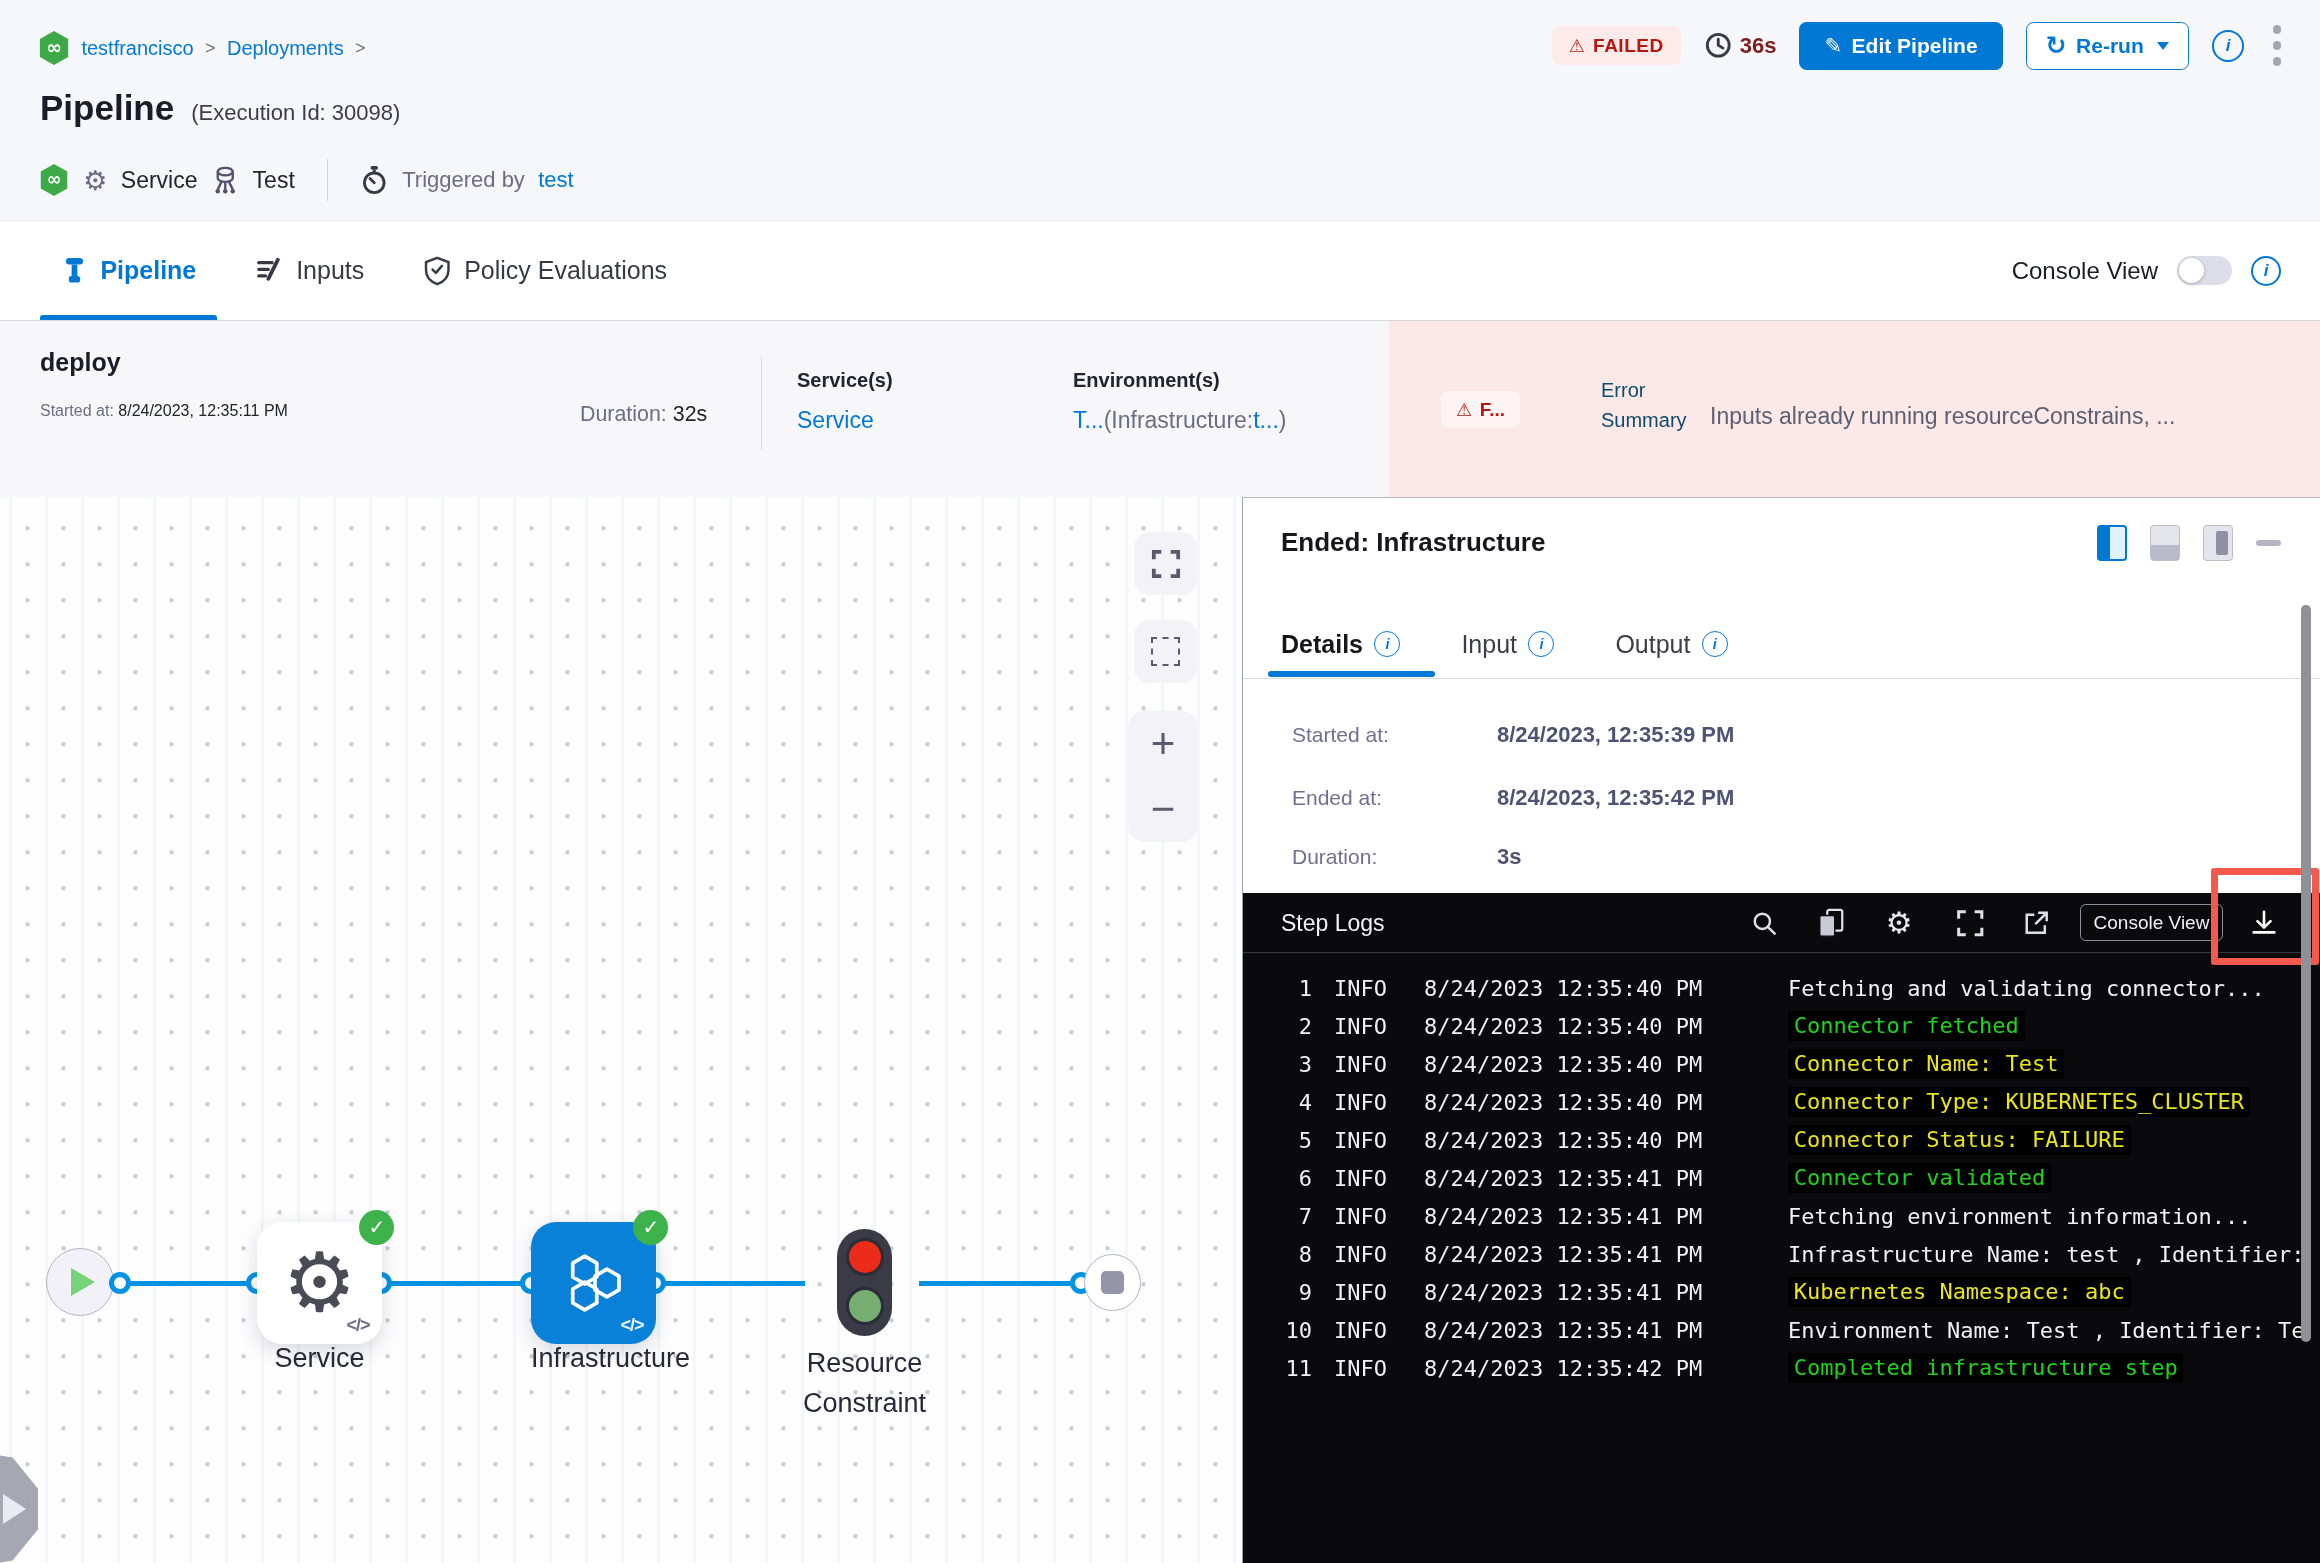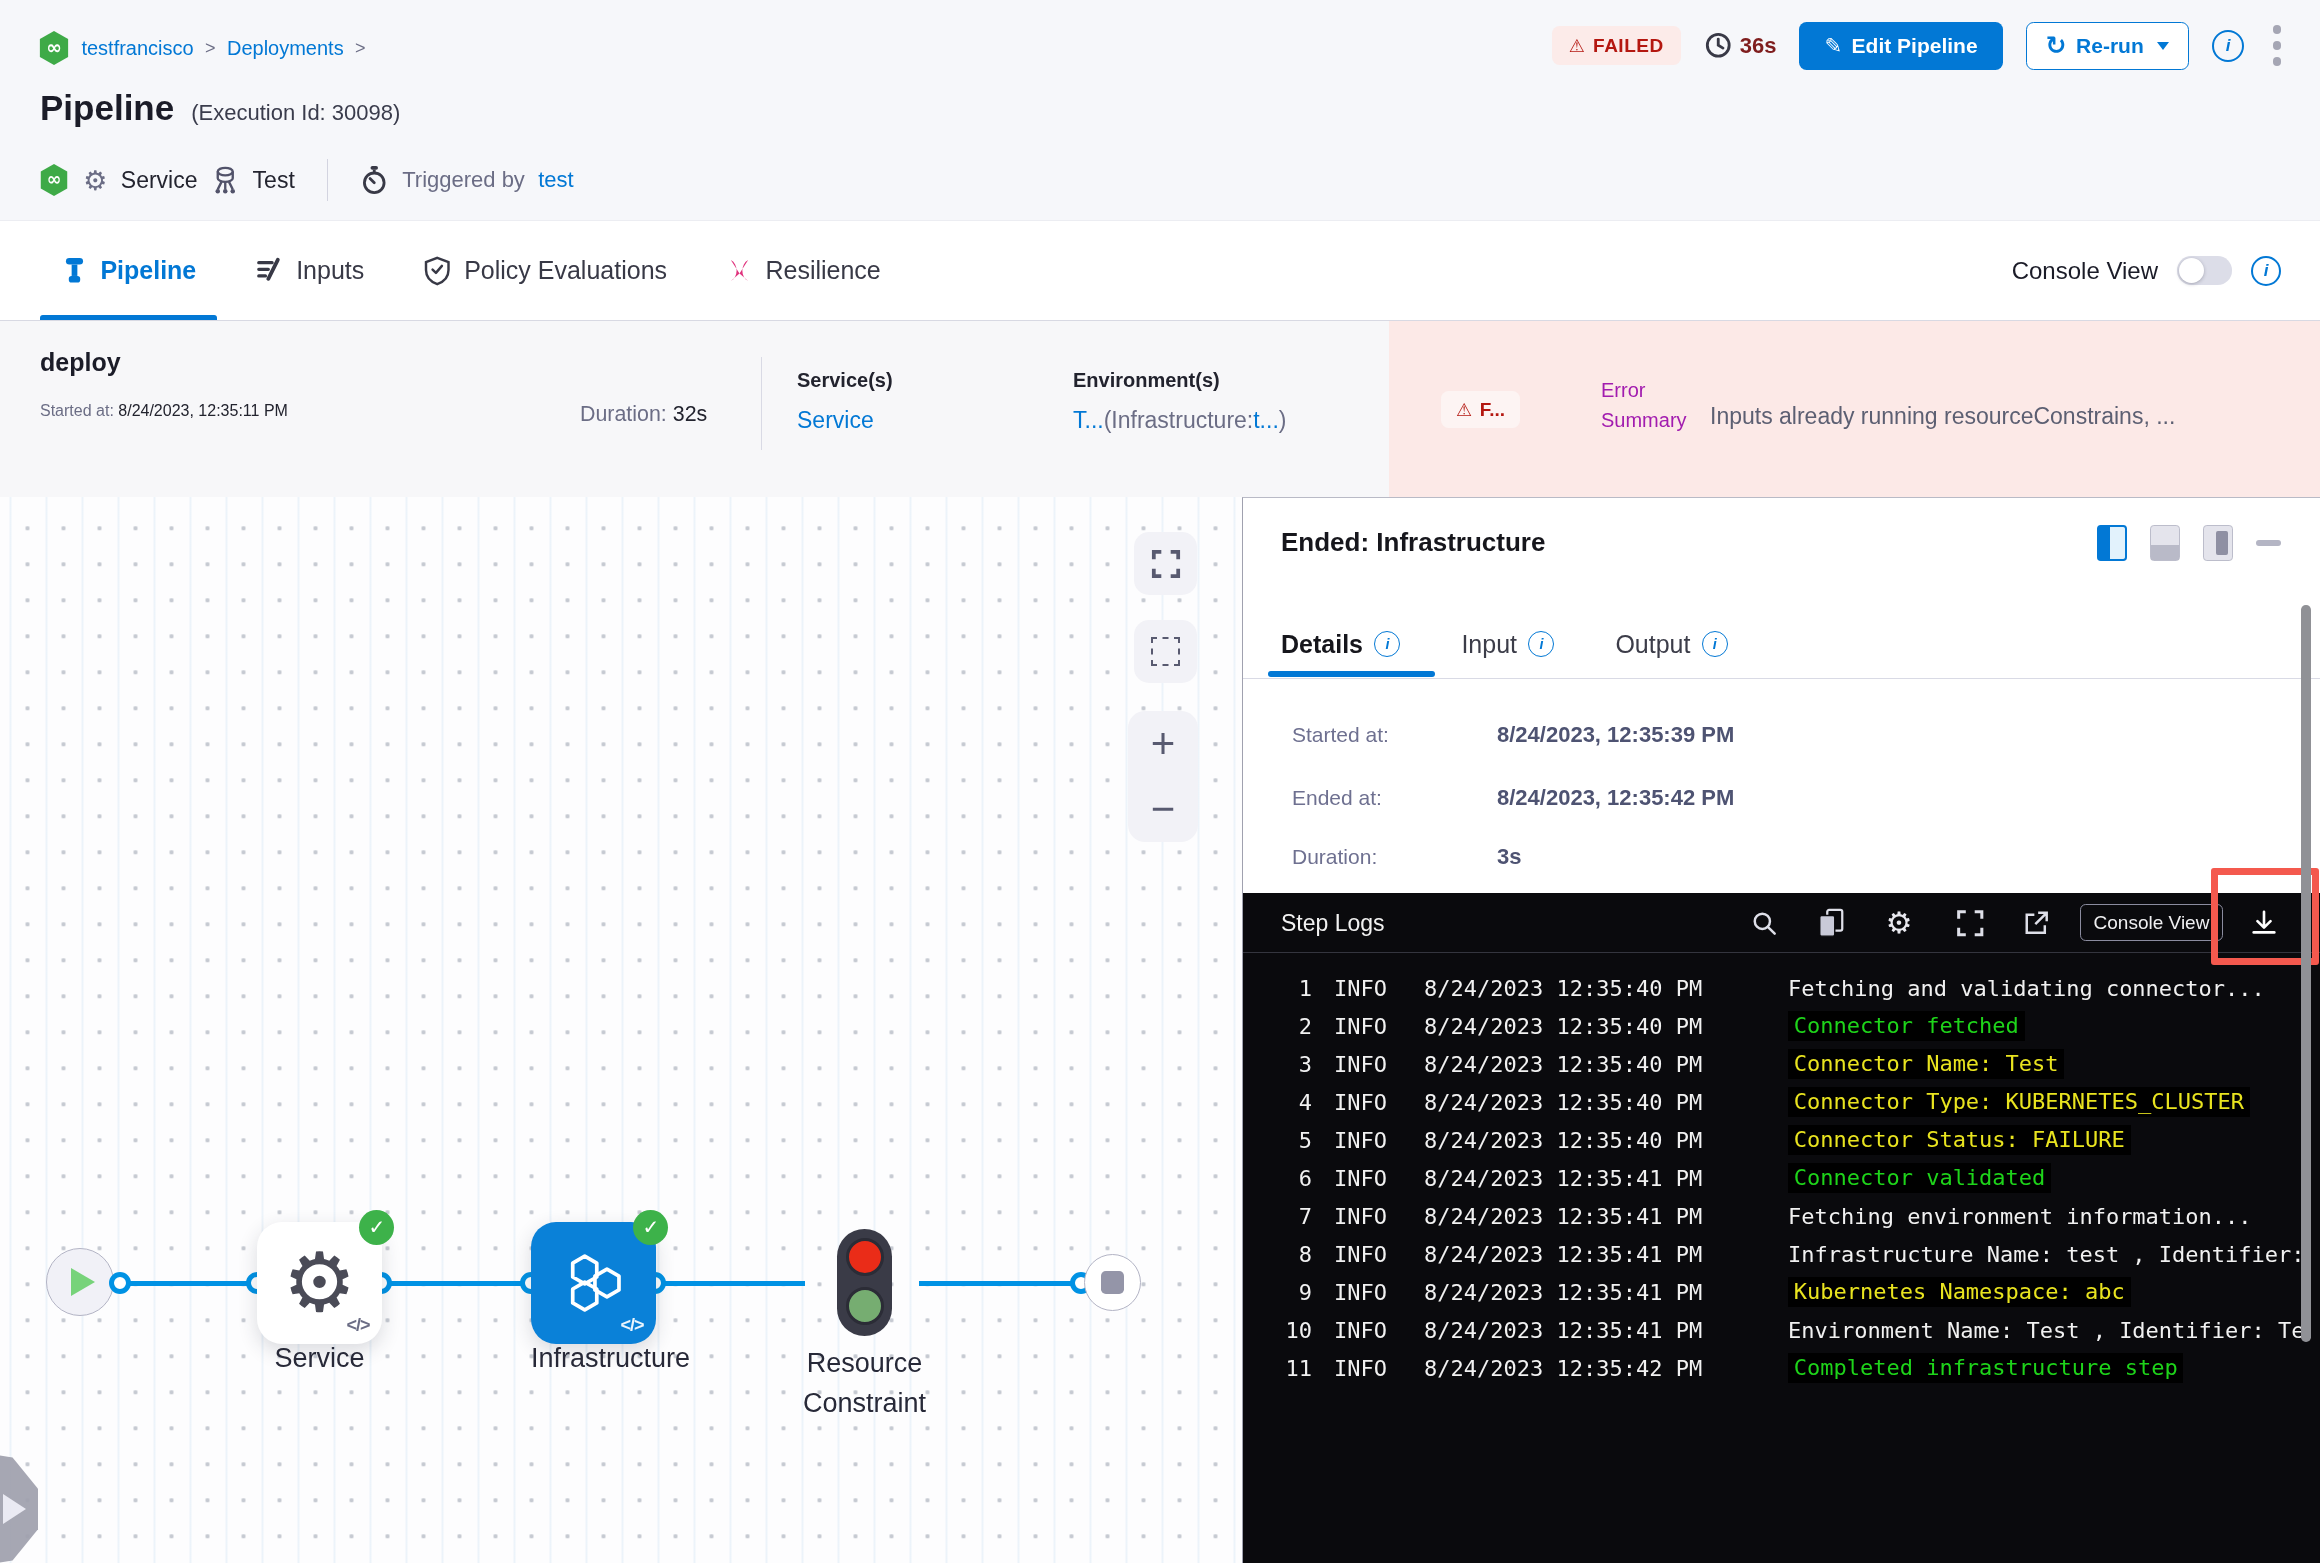--- a/index.html
+++ b/index.html
@@ -47,21 +47,21 @@
   .lbl-gray { color:#6b6d85; }
   .stage-duration { position:absolute; left:580px; top:81px; font-size:21.4px; color:#22232e; }
   .stage-vdivider { position:absolute; left:761px; top:36px; width:1px; height:93px; background:#d9dae5; }
   .col-head { font-size:20px; font-weight:700; color:#22232e; }
   .svc-col { position:absolute; left:797px; top:48px; }
   .env-col { position:absolute; left:1073px; top:48px; }
   .col-val { margin-top:15px; font-size:23px; }
   .link-blue { color:#0278d5; cursor:pointer; }
   .env-gray { color:#6b6d85; }
   .err-badge { position:absolute; left:52px; top:70px; display:flex; align-items:center; gap:7.6px; background:#fdf4f3; color:#b41710; font-weight:700; font-size:19px; padding:7.6px 15px; border-radius:7.6px; }
-  .err-label { position:absolute; left:212px; top:55px; width:112px; color:#a21caf; font-size:20px; line-height:29.5px; }
+  .err-label { position:absolute; left:212px; top:55px; width:112px; color:#0c4a6e; font-size:20px; line-height:29.5px; }
   .err-msg { position:absolute; left:321px; top:82px; width:590px; font-size:23px; color:#5c5f72; white-space:nowrap; overflow:hidden; }
   .warn-glyph { font-family:"DejaVu Sans",sans-serif; font-size:18px; color:#b41710; line-height:1; }
 
   
   #canvas { position:absolute; left:0; top:497px; width:1242px; height:1066px;
     background-color:#fdfdfe;
     background-image:
       linear-gradient(to right, rgba(90,160,215,.10) 1.9px, transparent 1.9px),
       radial-gradient(circle, #c6cad2 1.9px, transparent 2.5px);
     background-size:36px 36px, 36px 36px; background-position:9.5px 0, 9.5px 13.3px; }
@@ -228,27 +228,20 @@
       </svg>
     <span>Inputs</span>
   </div>
   <div class="main-tab">
     <svg width="28.5" height="30" viewBox="0 0 30 32">
         <path d="M15 2 L27 6.5 V15 C27 23 21.5 27.8 15 30 C8.5 27.8 3 23 3 15 V6.5 Z" fill="none" stroke="#383946" stroke-width="2.6"></path>
         <path d="M10 14.5 L13.6 18 L20 10.5" fill="none" stroke="#383946" stroke-width="2.6" stroke-linecap="round" stroke-linejoin="round"></path>
       </svg>
     <span>Policy Evaluations</span>
   </div>
-  <div class="main-tab">
-    <svg width="27" height="27" viewBox="0 0 28 28">
-        <path d="M5 3 C13 7 13 21 5 25 L14 17 Z" fill="#e0347e"></path>
-        <path d="M23 3 C15 7 15 21 23 25 L14 17 Z" fill="#e0347e"></path>
-      </svg>
-    <span>Resilience</span>
-  </div>
   <div class="tabbar-right">
     <span class="console-label">Console View</span>
     <div class="toggle">
         <div class="knob"></div>
       </div>
     <span class="info-circle" style="width:30px;height:30px;">i</span>
   </div>
 </div>
 
 <div id="stagebar">

